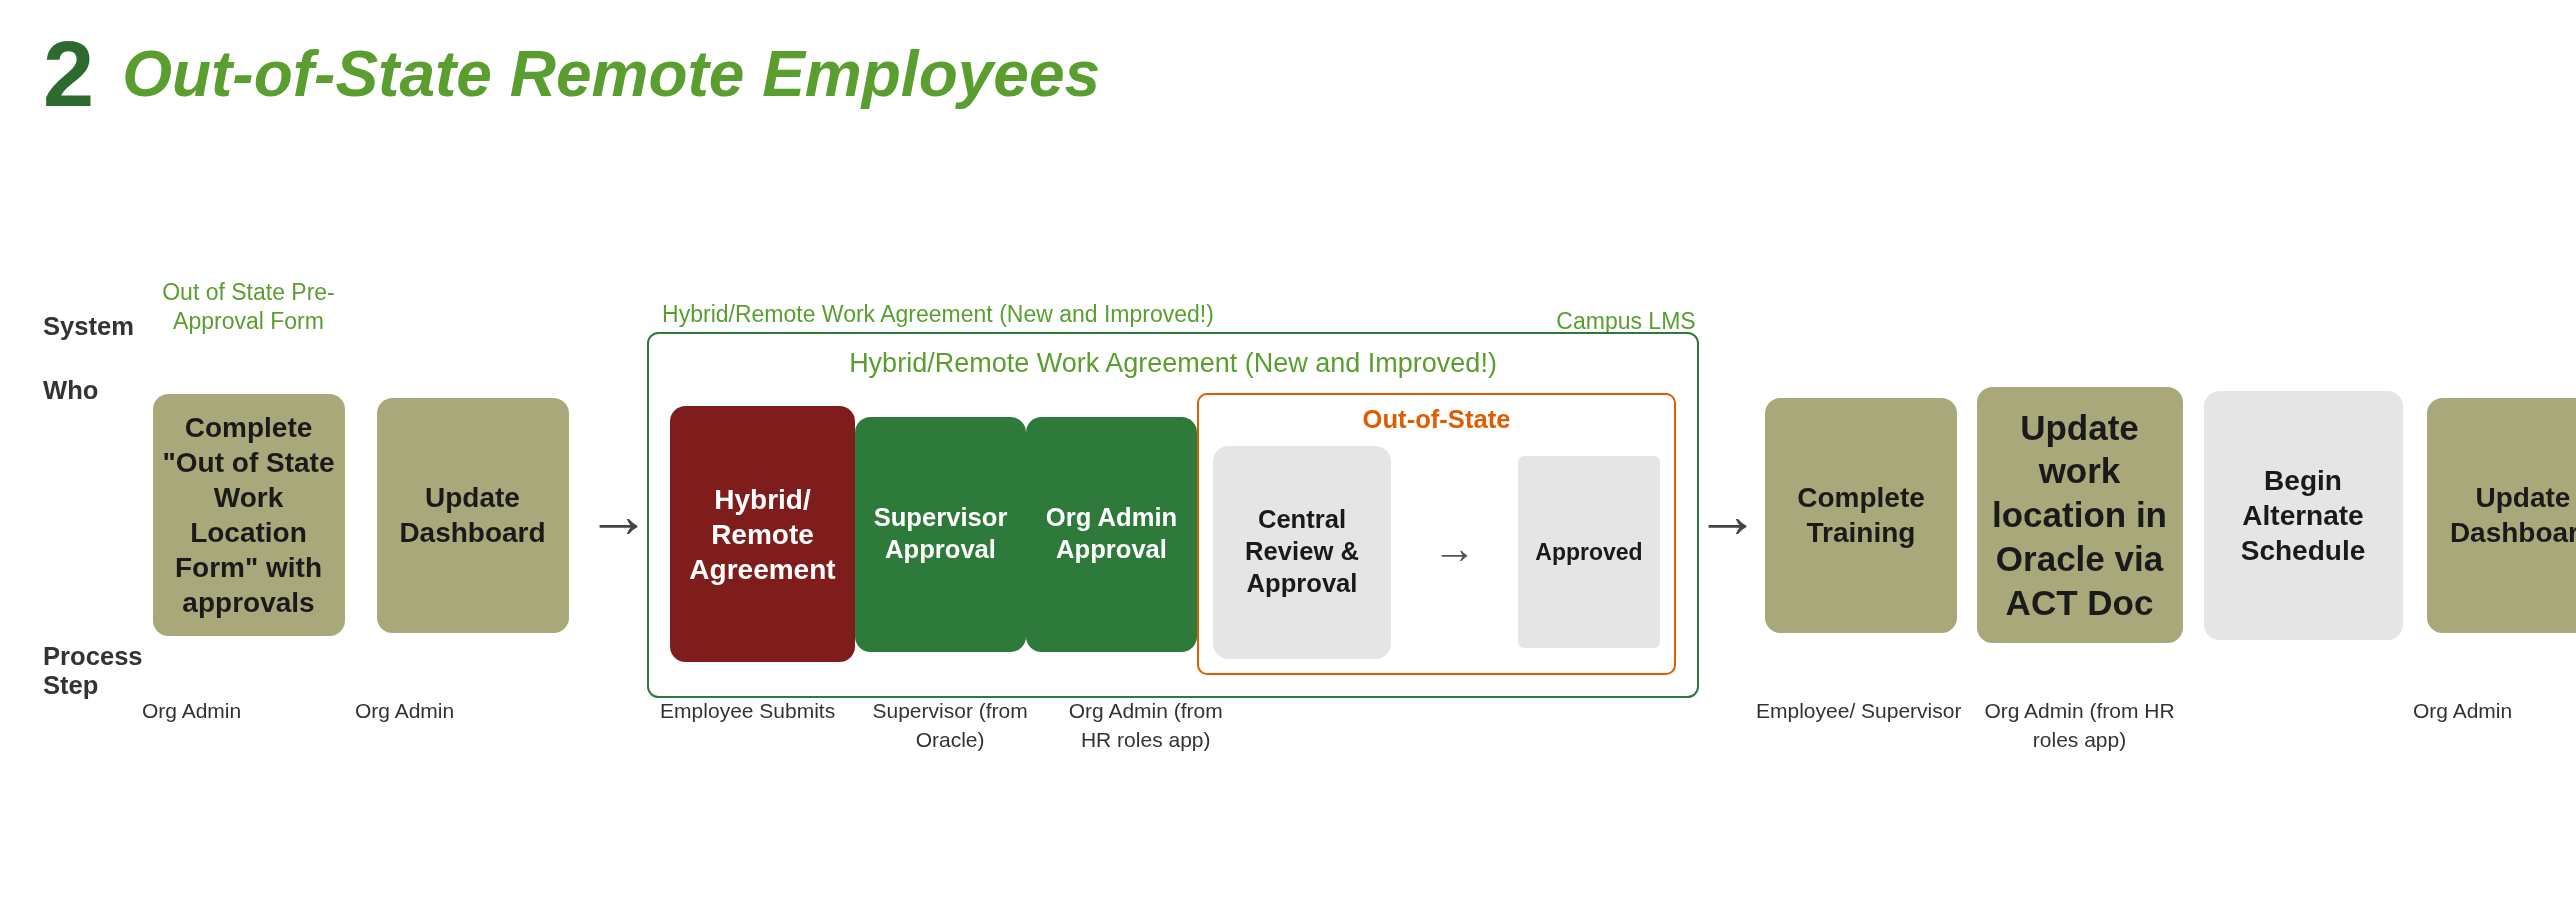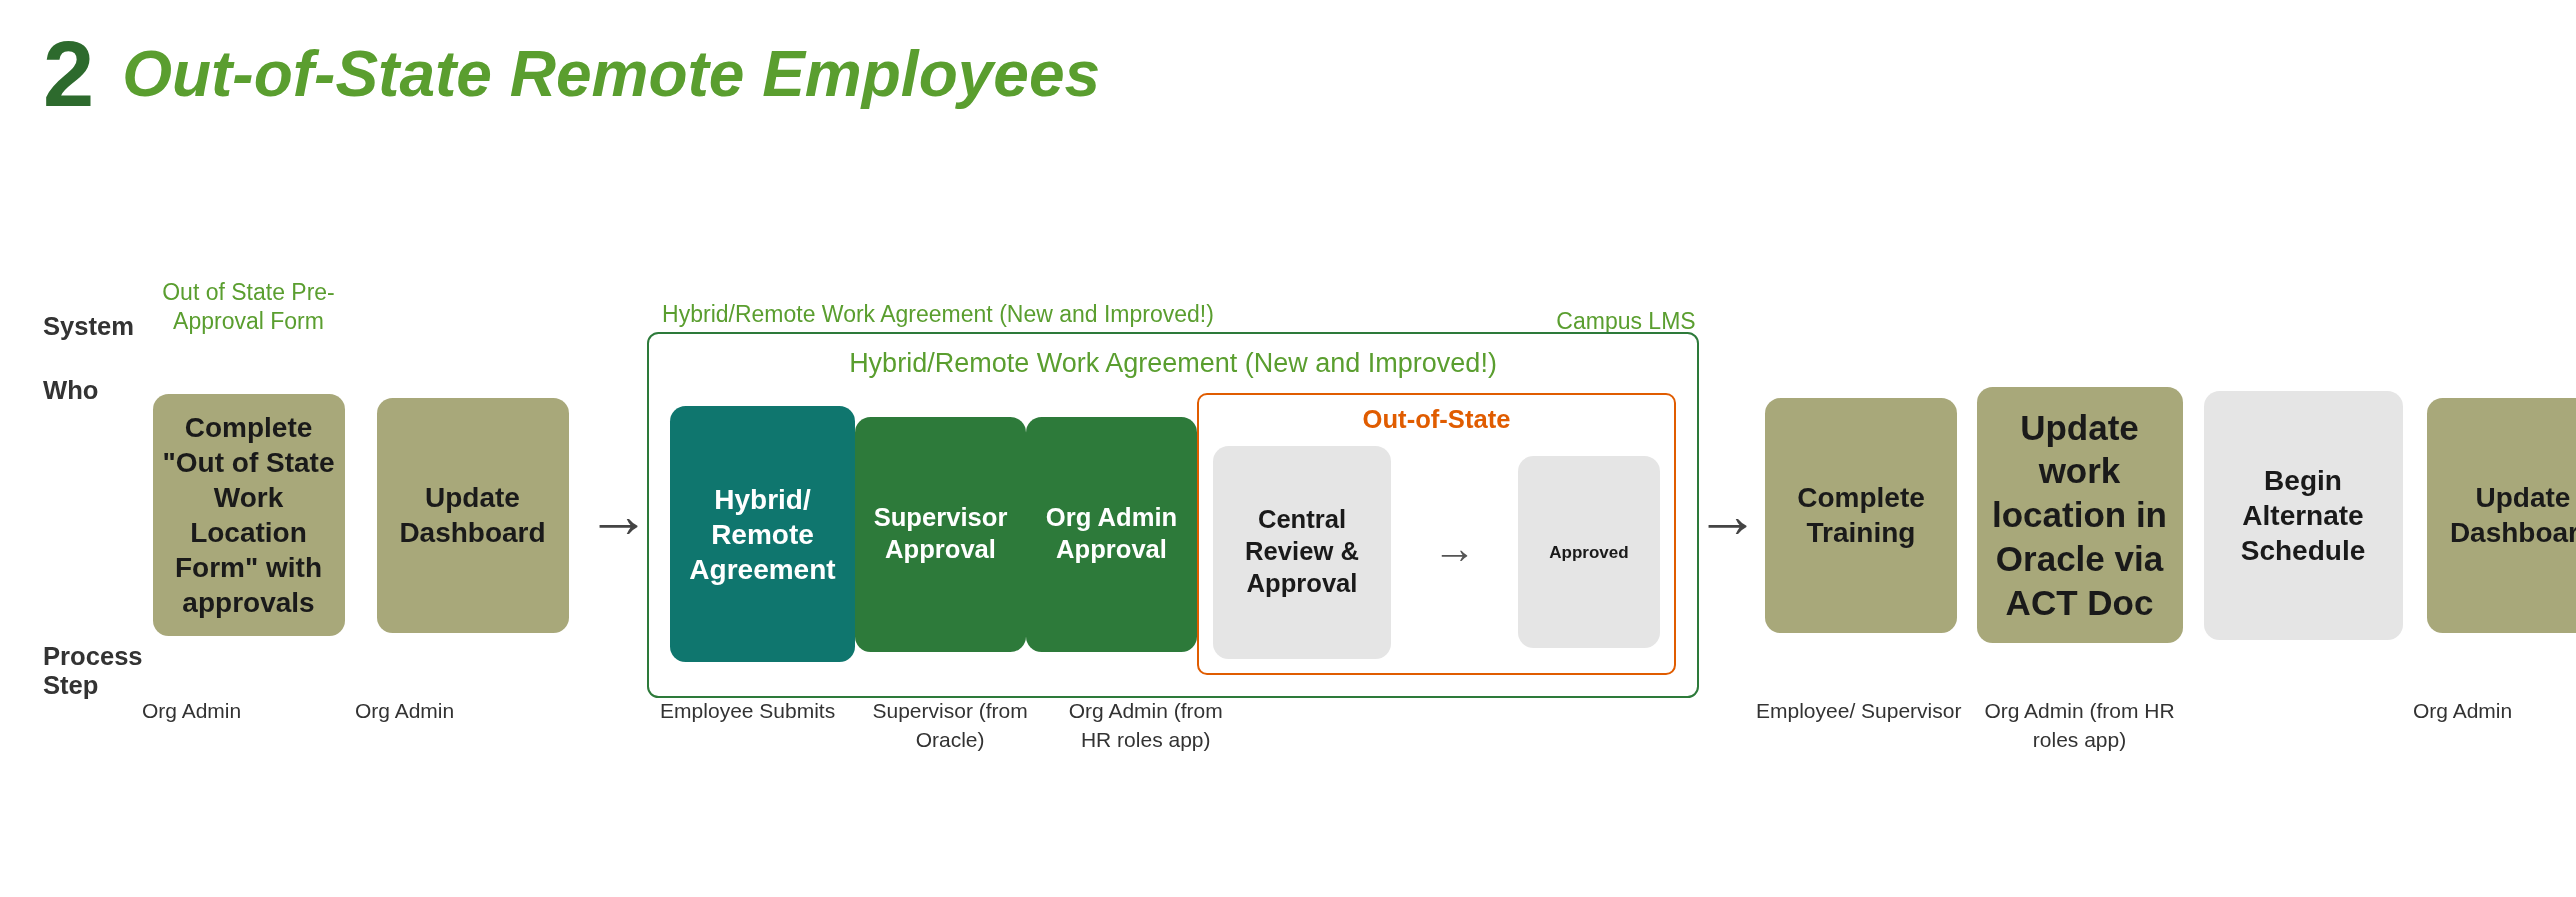--- a/index.html
+++ b/index.html
@@ -148,21 +148,21 @@
       border-radius: 15.6px;
       display: flex;
       align-items: center;
       justify-content: center;
       text-align: center;
       font-weight: 700;
       line-height: 1.25;
     }
 
     .box-dark-green {
-      background: #0f766e;
+      background: #7f1d1d;
       color: #fff;
     }
 
     .box-medium-green {
       background: #2d7a3a;
       color: #fff;
     }
 
     .box-tan {
       background: #a8a87a;
@@ -354,21 +354,21 @@
 
               <div class="outofstate-group">
                 <div class="outofstate-label">Out-of-State</div>
                 <div class="outofstate-inner">
                   <div class="box box-gold" style="width:178px; height:213px; font-size:25.6px;">
                     <span>Central Review &amp; Approval</span>
                   </div>
                   <div class="hgap-sm"></div>
                   <div style="font-size:43px; color:#555; font-weight:900; padding-bottom:7px;">→</div>
                   <div class="hgap-sm"></div>
-                  <div class="box box-gold" style="width:142px; height:192px; font-size:17px;">
+                  <div class="box box-gold" style="width:142px; height:192px; font-size:23px;border-radius:6px;">
                     <span>Approved</span>
                   </div>
                 </div>
               </div>
 
             </div>
           </div>
         </div>
 
         <div class="step-col col-arrow-2">

